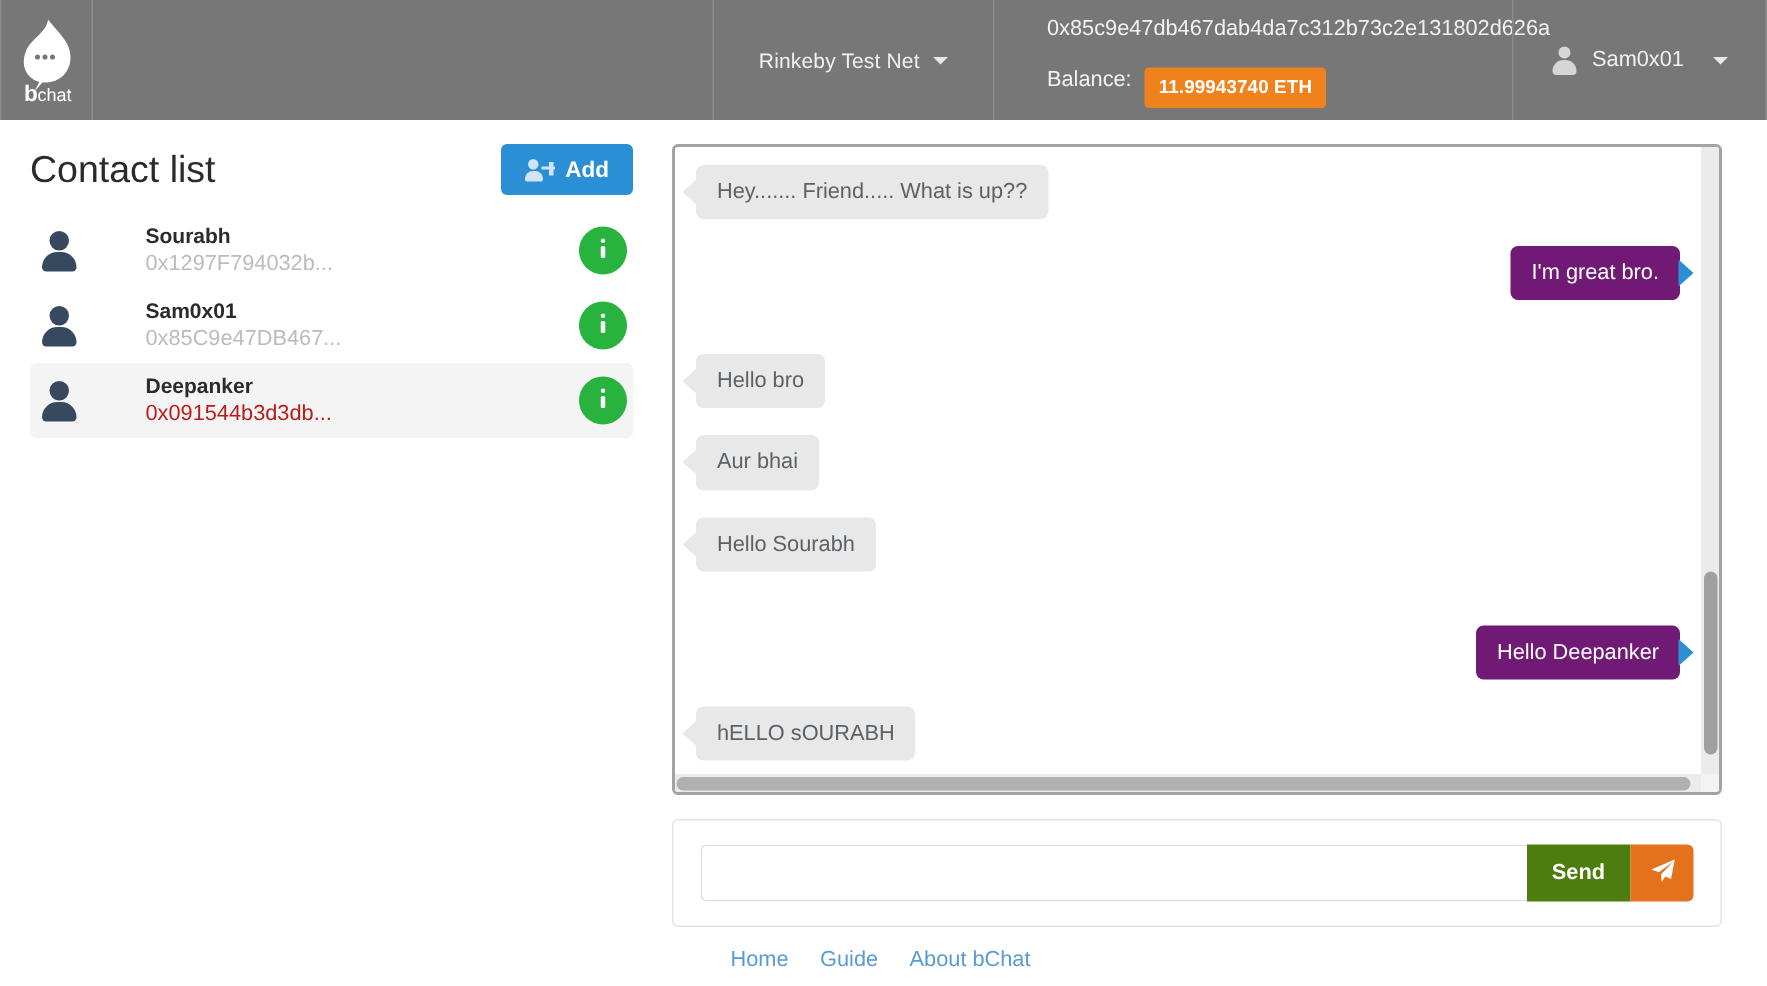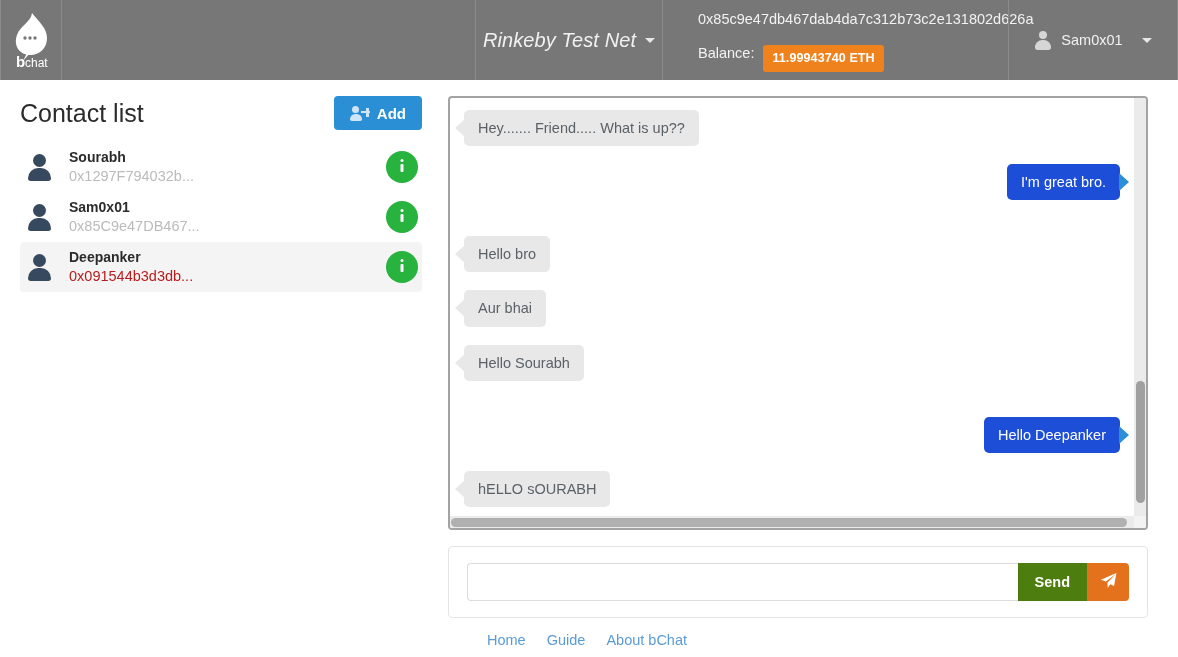--- a/index.html
+++ b/index.html
@@ -20,21 +20,21 @@
   }
   .nav-cell { display: flex; align-items: center; justify-content: center; height: 100%; }
   .nav-div { width: 1px; background: #8b8b8b; height: 80px; flex: none; }
 
   .brand { width: 60px; display: flex; align-items: center; justify-content: center; flex: none; }
   .brand-logo { width: 46px; height: 58px; position: relative; }
 
   .nav-spacer { flex: 1 1 auto; }
 
   .net-cell { width: 186px; flex: none; }
-  .net-label { color: #f1f1f1; font-size: 20px; letter-spacing: .1px; font-style: italic; }
+  .net-label { color: #f1f1f1; font-size: 14px; letter-spacing: .1px; }
   .caret {
     display: inline-block; margin-left: 9px;
     width: 0; height: 0; vertical-align: middle;
     border-left: 5px solid transparent; border-right: 5px solid transparent;
     border-top: 5px solid #e8e8e8;
   }
 
   .acct-cell { width: 345px; flex: none; display: flex; align-items: center; }
   .acct-inner { padding-left: 35px; line-height: 1.55; }
   .acct-addr { color: #f2f2f2; font-size: 14.5px; white-space: nowrap; }
@@ -66,21 +66,21 @@
   }
   .ico-userplus { width: 19px; height: 15px; position: relative; flex: none; }
   .ico-userplus .h { position: absolute; left: 2px; top: 0; width: 7px; height: 7px; border-radius: 50%; background: #cfe4f4; }
   .ico-userplus .b { position: absolute; left: 0; top: 8px; width: 12px; height: 7px; background: #cfe4f4; border-radius: 6px 6px 2px 2px; }
   .ico-userplus .pv { position: absolute; right: 0; top: 2px; width: 2.5px; height: 9px; background: #cfe4f4; }
   .ico-userplus .ph { position: absolute; right: -1.5px; top: 5.2px; width: 9px; height: 2.5px; background: #cfe4f4; }
 
   .contact-list { margin-top: 12px; padding: 0 18px 0 20px; }
   .contact {
     display: flex; align-items: center; height: 50px;
-    border-radius: 4px; padding: 0 4px 0 4px; cursor: pointer;
+    border-radius: 4px; padding: 0 4px 0 4px; cursor: pointer; gap: 28px;
   }
   .contact.active { background: #f4f4f4; }
   .av { width: 33px; height: 30px; position: relative; flex: none; margin-right: 12px; }
   .av .h { position: absolute; left: 9px; top: 2px; width: 13px; height: 13px; border-radius: 50%; background: #37495e; }
   .av .b { position: absolute; left: 4px; top: 16px; width: 23px; height: 13px; background: #37495e; border-radius: 11px 11px 3px 3px; }
   .c-text { flex: 1 1 auto; min-width: 0; line-height: 1.28; }
   .c-name { font-size: 14px; font-weight: bold; color: #2b2b2b; }
   .c-addr { font-size: 14.5px; color: #bbbbbb; white-space: nowrap; overflow: hidden; }
   .contact.active .c-addr { color: #b91c1c; }
   .btn-info {
@@ -100,21 +100,21 @@
   .msgs { position: absolute; left: 0; top: 0; right: 12px; bottom: 12px; padding: 12px 14px 0 14px; }
   .row { display: flex; margin-bottom: 18px; }
   .row.in { justify-content: flex-start; }
   .row.out { justify-content: flex-end; }
   .bubble {
     position: relative; max-width: 470px;
     padding: 9px 14px; border-radius: 5px;
     font-size: 14.5px; line-height: 1.25; white-space: nowrap;
   }
   .bubble.in { background: #e8e8e8; color: #5a6268; }
-  .bubble.out { background: #1d4ed8; color: #ffffff; text-align: center; }
+  .bubble.out { background: #701a75; color: #ffffff; text-align: center; }
   .bubble.in::before {
     content: ""; position: absolute; left: -9px; top: 50%; transform: translateY(-50%);
     border-top: 9px solid transparent; border-bottom: 9px solid transparent;
     border-right: 10px solid #e8e8e8;
   }
   .bubble.out::after {
     content: ""; position: absolute; right: -9px; top: 50%; transform: translateY(-50%);
     border-top: 9px solid transparent; border-bottom: 9px solid transparent;
     border-left: 10px solid #2a8fd4;
   }

